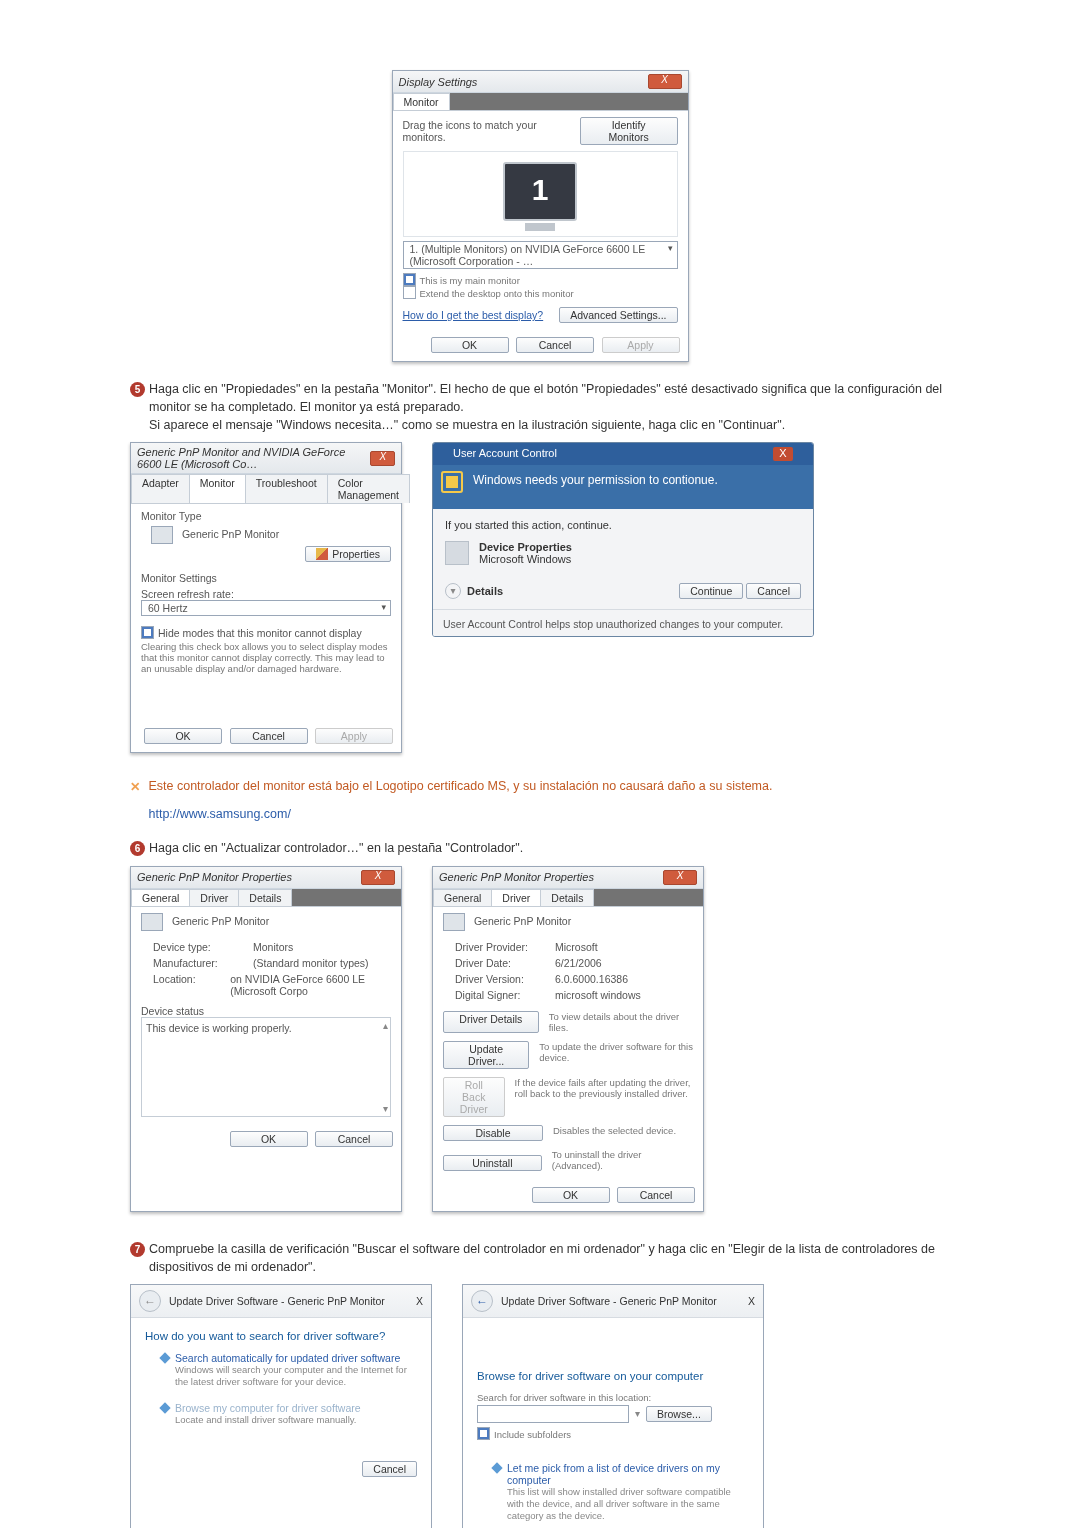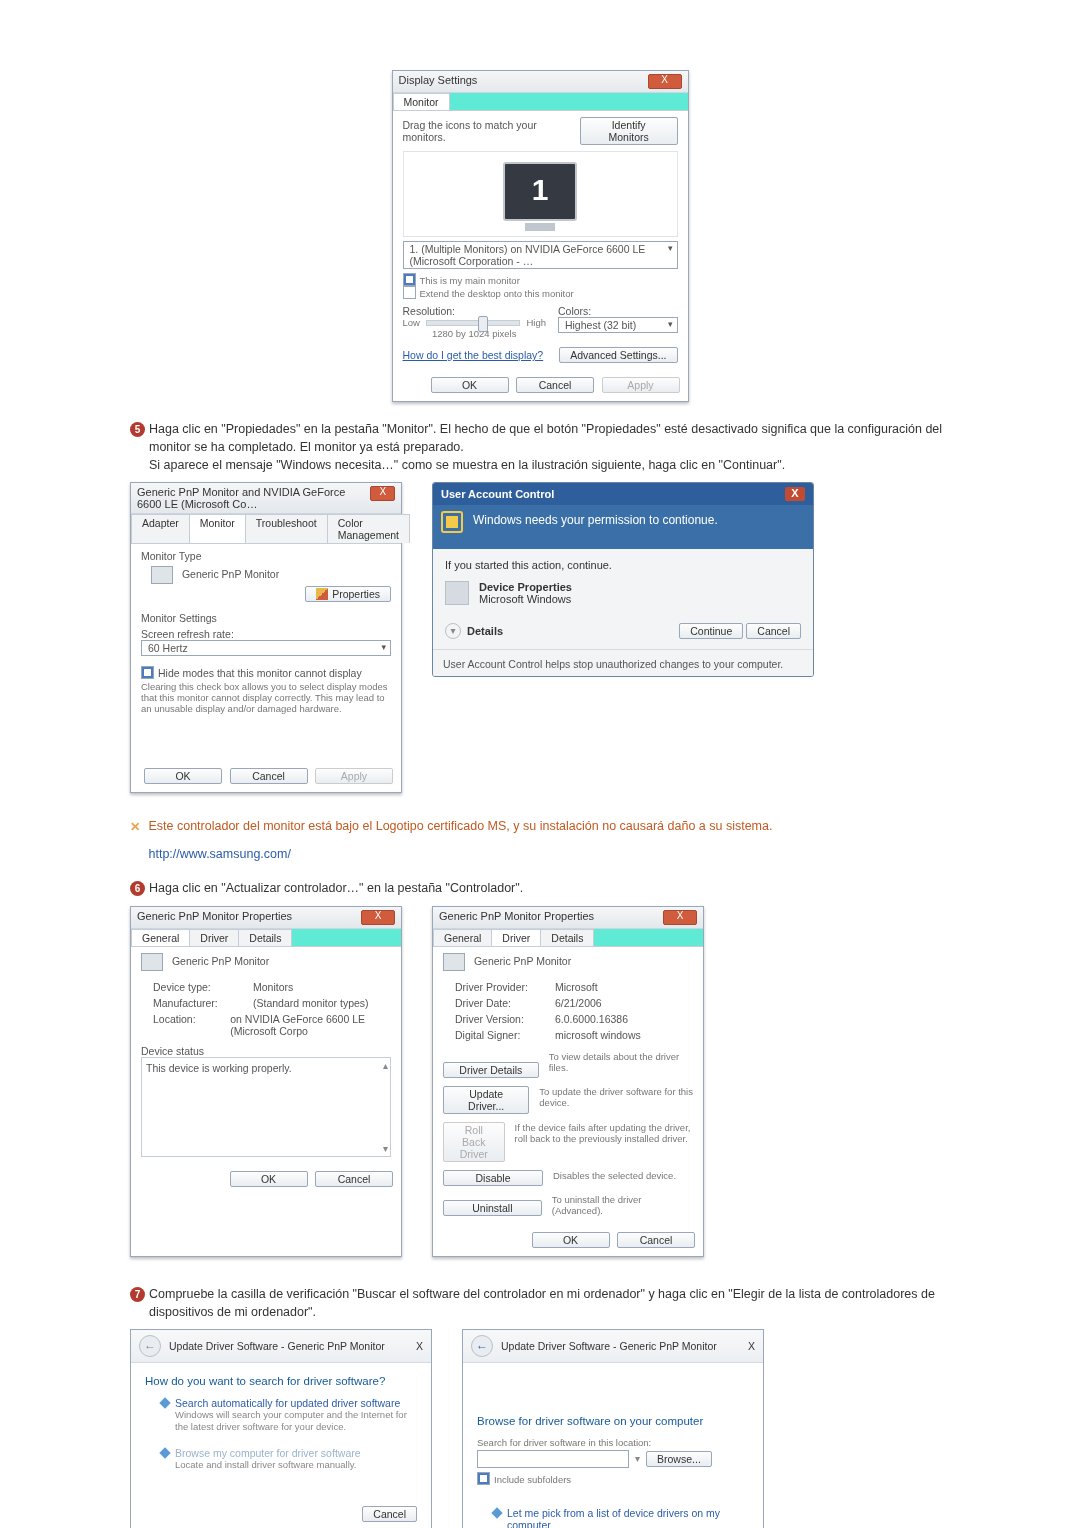--- a/index.html
+++ b/index.html
@@ -19,34 +19,35 @@
     box-shadow: 0 2px 3px rgba(0,0,0,0.25);
     position: relative;
   }
   .dlg .titlebar {
     background: linear-gradient(#f5f6f7, #e4e8ec);
     border-bottom: 1px solid #cdd6df;
     padding: 3px 6px;
     font-size: 11px;
     display: flex;
     justify-content: space-between;
-    align-items: flex-start;
+    align-items: center;
+    font-style: italic;
   }
   .dlg .close {
     background: #d05b3d;
     width: 32px; height: 13px;
     border: 1px solid #a84830;
     border-radius: 2px;
     color: #fff;
     font-size: 10px;
     text-align: center;
     line-height: 10px;
   }
   .tabbar { display:flex; border-bottom:1px solid #c5cdd6; font-size:10.5px;
-    background:#5eead4; }
+    background:#737373; }
   .tab { padding:2px 10px; border:1px solid #c5cdd6; border-bottom:none;
     margin-right:-1px; background:#fff; }
   .tab.inactive { background:#f1f3f5; }
   .pane { padding:6px 10px 10px 10px; font-size:10.5px; color:#555; }
   .winbtn {
     display:inline-block;
     background:linear-gradient(#fdfdfd,#e9edf1);
     border:1px solid #9aa7b8;
     border-radius:2px;
     padding:1px 10px;
@@ -77,22 +78,22 @@
     text-align:center; line-height:15px; vertical-align:-2px; margin-right:4px;
   }
   .step-row { display:flex; margin-top:18px; }
   .step-row .num-marker { flex:0 0 auto; margin-top:2px; }
   .step-row .text { flex:1; line-height:1.45; color:#333; }
   .note-x { color:#f0a050; font-weight:bold; margin-right:8px; }
   .uac {
     border:1px solid #6a86a3; border-radius:3px; overflow:hidden;
   }
   .uac .head {
-    background:#2e5f9c; color:#fff; padding:4px 8px; font-size:11px;
-    display:flex; justify-content:space-between; align-items:center;font-weight:bold;
+    background:#2e5f9c; color:#fff; padding:4px 20px; font-size:11px;
+    display:flex; justify-content:space-between; align-items:flex-start;
   }
   .uac .head .x { background:#c24c31; color:#fff; width:20px; height:14px;
     text-align:center; font-size:11px; line-height:13px; border-radius:2px;}
   .uac .banner { background:#3a6fa8; color:#fff; padding:8px 8px 22px 40px;
     font-size:12px; position:relative;}
   .uac .banner::before{content:""; position:absolute; left:8px; top:6px;
     width:22px; height:22px; background:#3a6fa8;
     box-shadow: inset 0 0 0 2px #f5c94a, inset 0 0 0 5px #3a6fa8,
       inset 0 0 0 22px #f5c94a; border-radius:3px;}
   .uac .body { background:#f3f4f6; padding:10px 12px; font-size:11px; color:#333;}
@@ -157,37 +158,20 @@
         </div>
         <div style="border:1px solid #dfe4e9; background:#fff; height:84px; margin:6px 0 4px 0; position:relative;">
           <div class="big-one">1</div>
           <div class="big-one-stand"></div>
         </div>
         <div class="dropdown" style="width:100%; box-sizing:border-box;">1. (Multiple Monitors) on NVIDIA GeForce 6600 LE (Microsoft Corporation - …</div>
         <div style="margin-top:4px;">
           <div class="checkbox checked grad">This is my main monitor</div>
           <div class="checkbox grad">Extend the desktop onto this monitor</div>
         </div>
-        <div style="display:flex; gap:12px; margin-top:6px;">
-          <div style="flex:1.2;">
-            <div>Resolution:</div>
-            <div class="slider">
-              <span class="grad">Low</span>
-              <span class="track">
-                  <span class="thumb" style="left:55%;"></span>
-                </span>
-              <span class="grad">High</span>
-            </div>
-            <div style="text-align:center;" class="grad">1280 by 1024 pixels</div>
-          </div>
-          <div style="flex:1;">
-            <div>Colors:</div>
-            <div class="dropdown" style="min-width:90px; width:100%; box-sizing:border-box;">Highest (32 bit)</div>
-          </div>
-        </div>
         <div style="display:flex; justify-content:space-between; margin-top:8px; align-items:center;">
           <span class="link" style="text-decoration:underline;">How do I get the best display?</span>
           <span class="winbtn">Advanced Settings...</span>
         </div>
       </div>
       <div class="btnrow">
         <span class="winbtn">OK</span>
         <span class="winbtn">Cancel</span>
         <span class="winbtn disabled">Apply</span>
       </div>
@@ -351,21 +335,21 @@
               <span class="lbl">Driver Version:</span>
               <span>6.0.6000.16386</span>
             </div>
           <div class="row">
               <span class="lbl">Digital Signer:</span>
               <span>microsoft windows</span>
             </div>
         </div>
         <div style="margin-top:6px;">
           <div class="row">
-              <span class="winbtn" style="width:78px;margin-top:11px;">Driver Details</span>
+              <span class="winbtn" style="width:78px;">Driver Details</span>
               <span class="grad">To view details about the driver files.</span>
             </div>
           <div class="row" style="margin-top:4px;">
               <span class="winbtn" style="width:78px;">Update Driver...</span>
               <span class="grad">To update the driver software for this device.</span>
             </div>
           <div class="row" style="margin-top:4px;">
               <span class="winbtn disabled" style="width:78px;">Roll Back Driver</span>
               <span class="grad">If the device fails after updating the driver, roll back to the previously installed driver.</span>
             </div>

